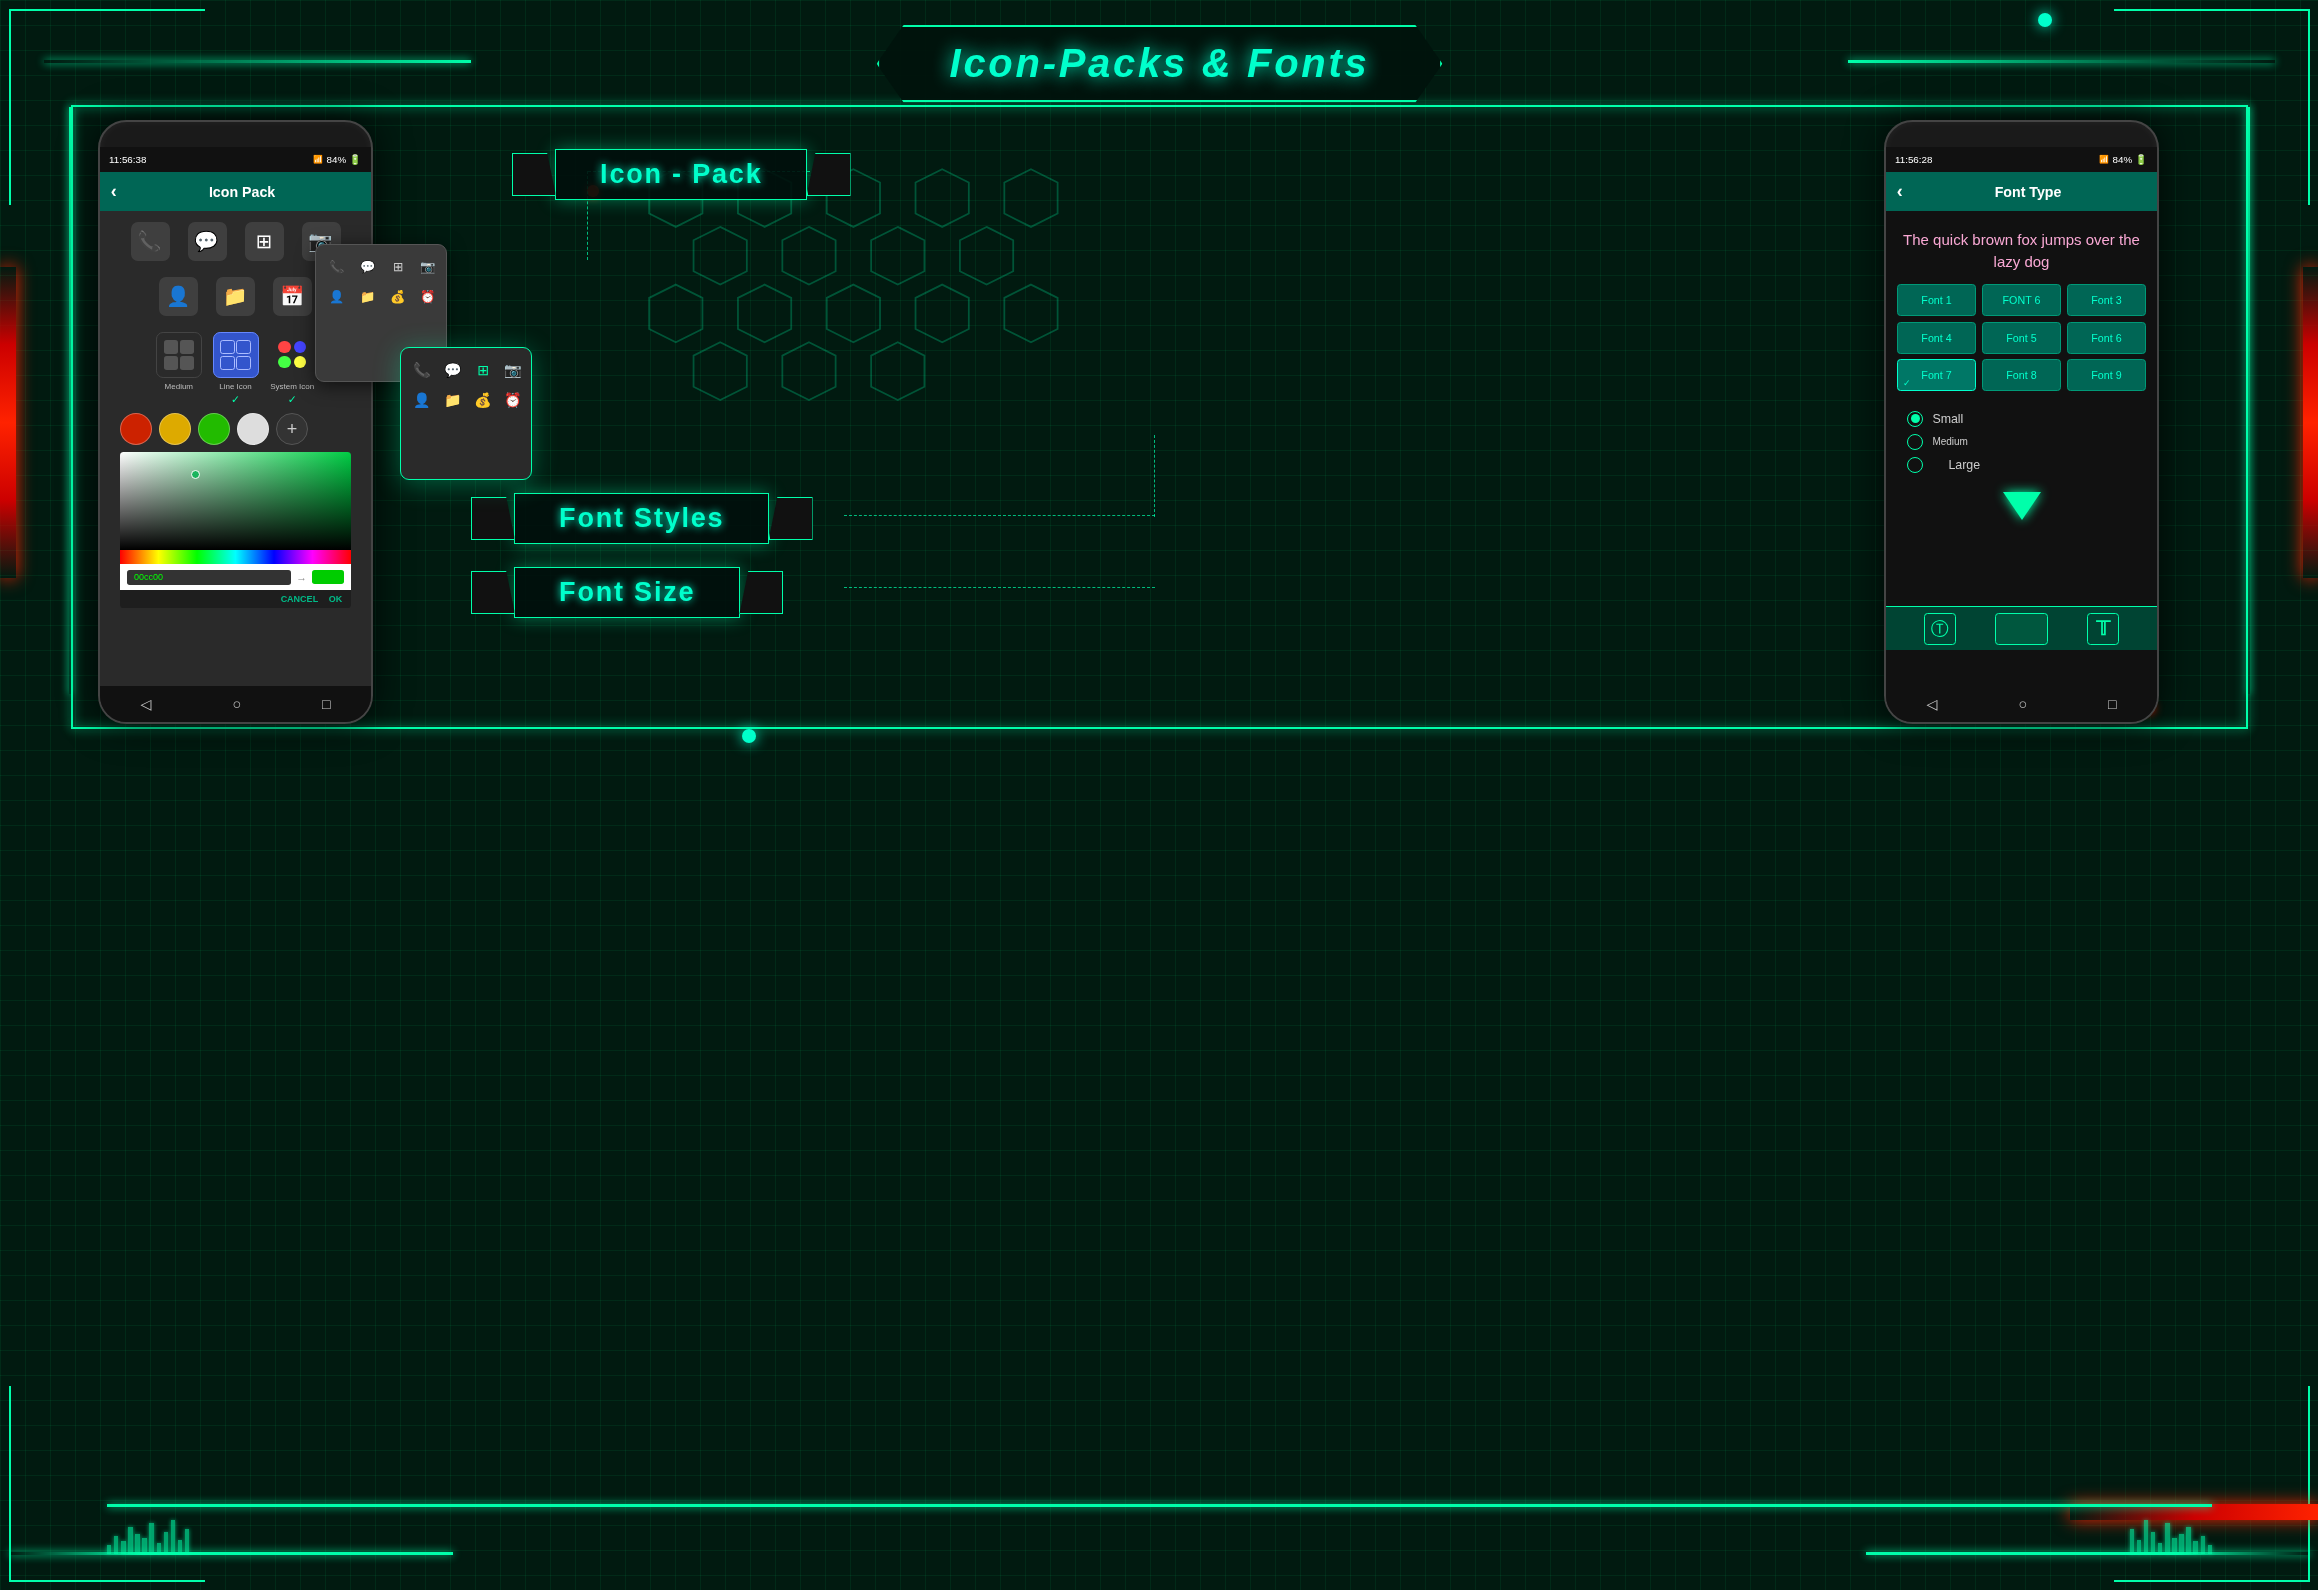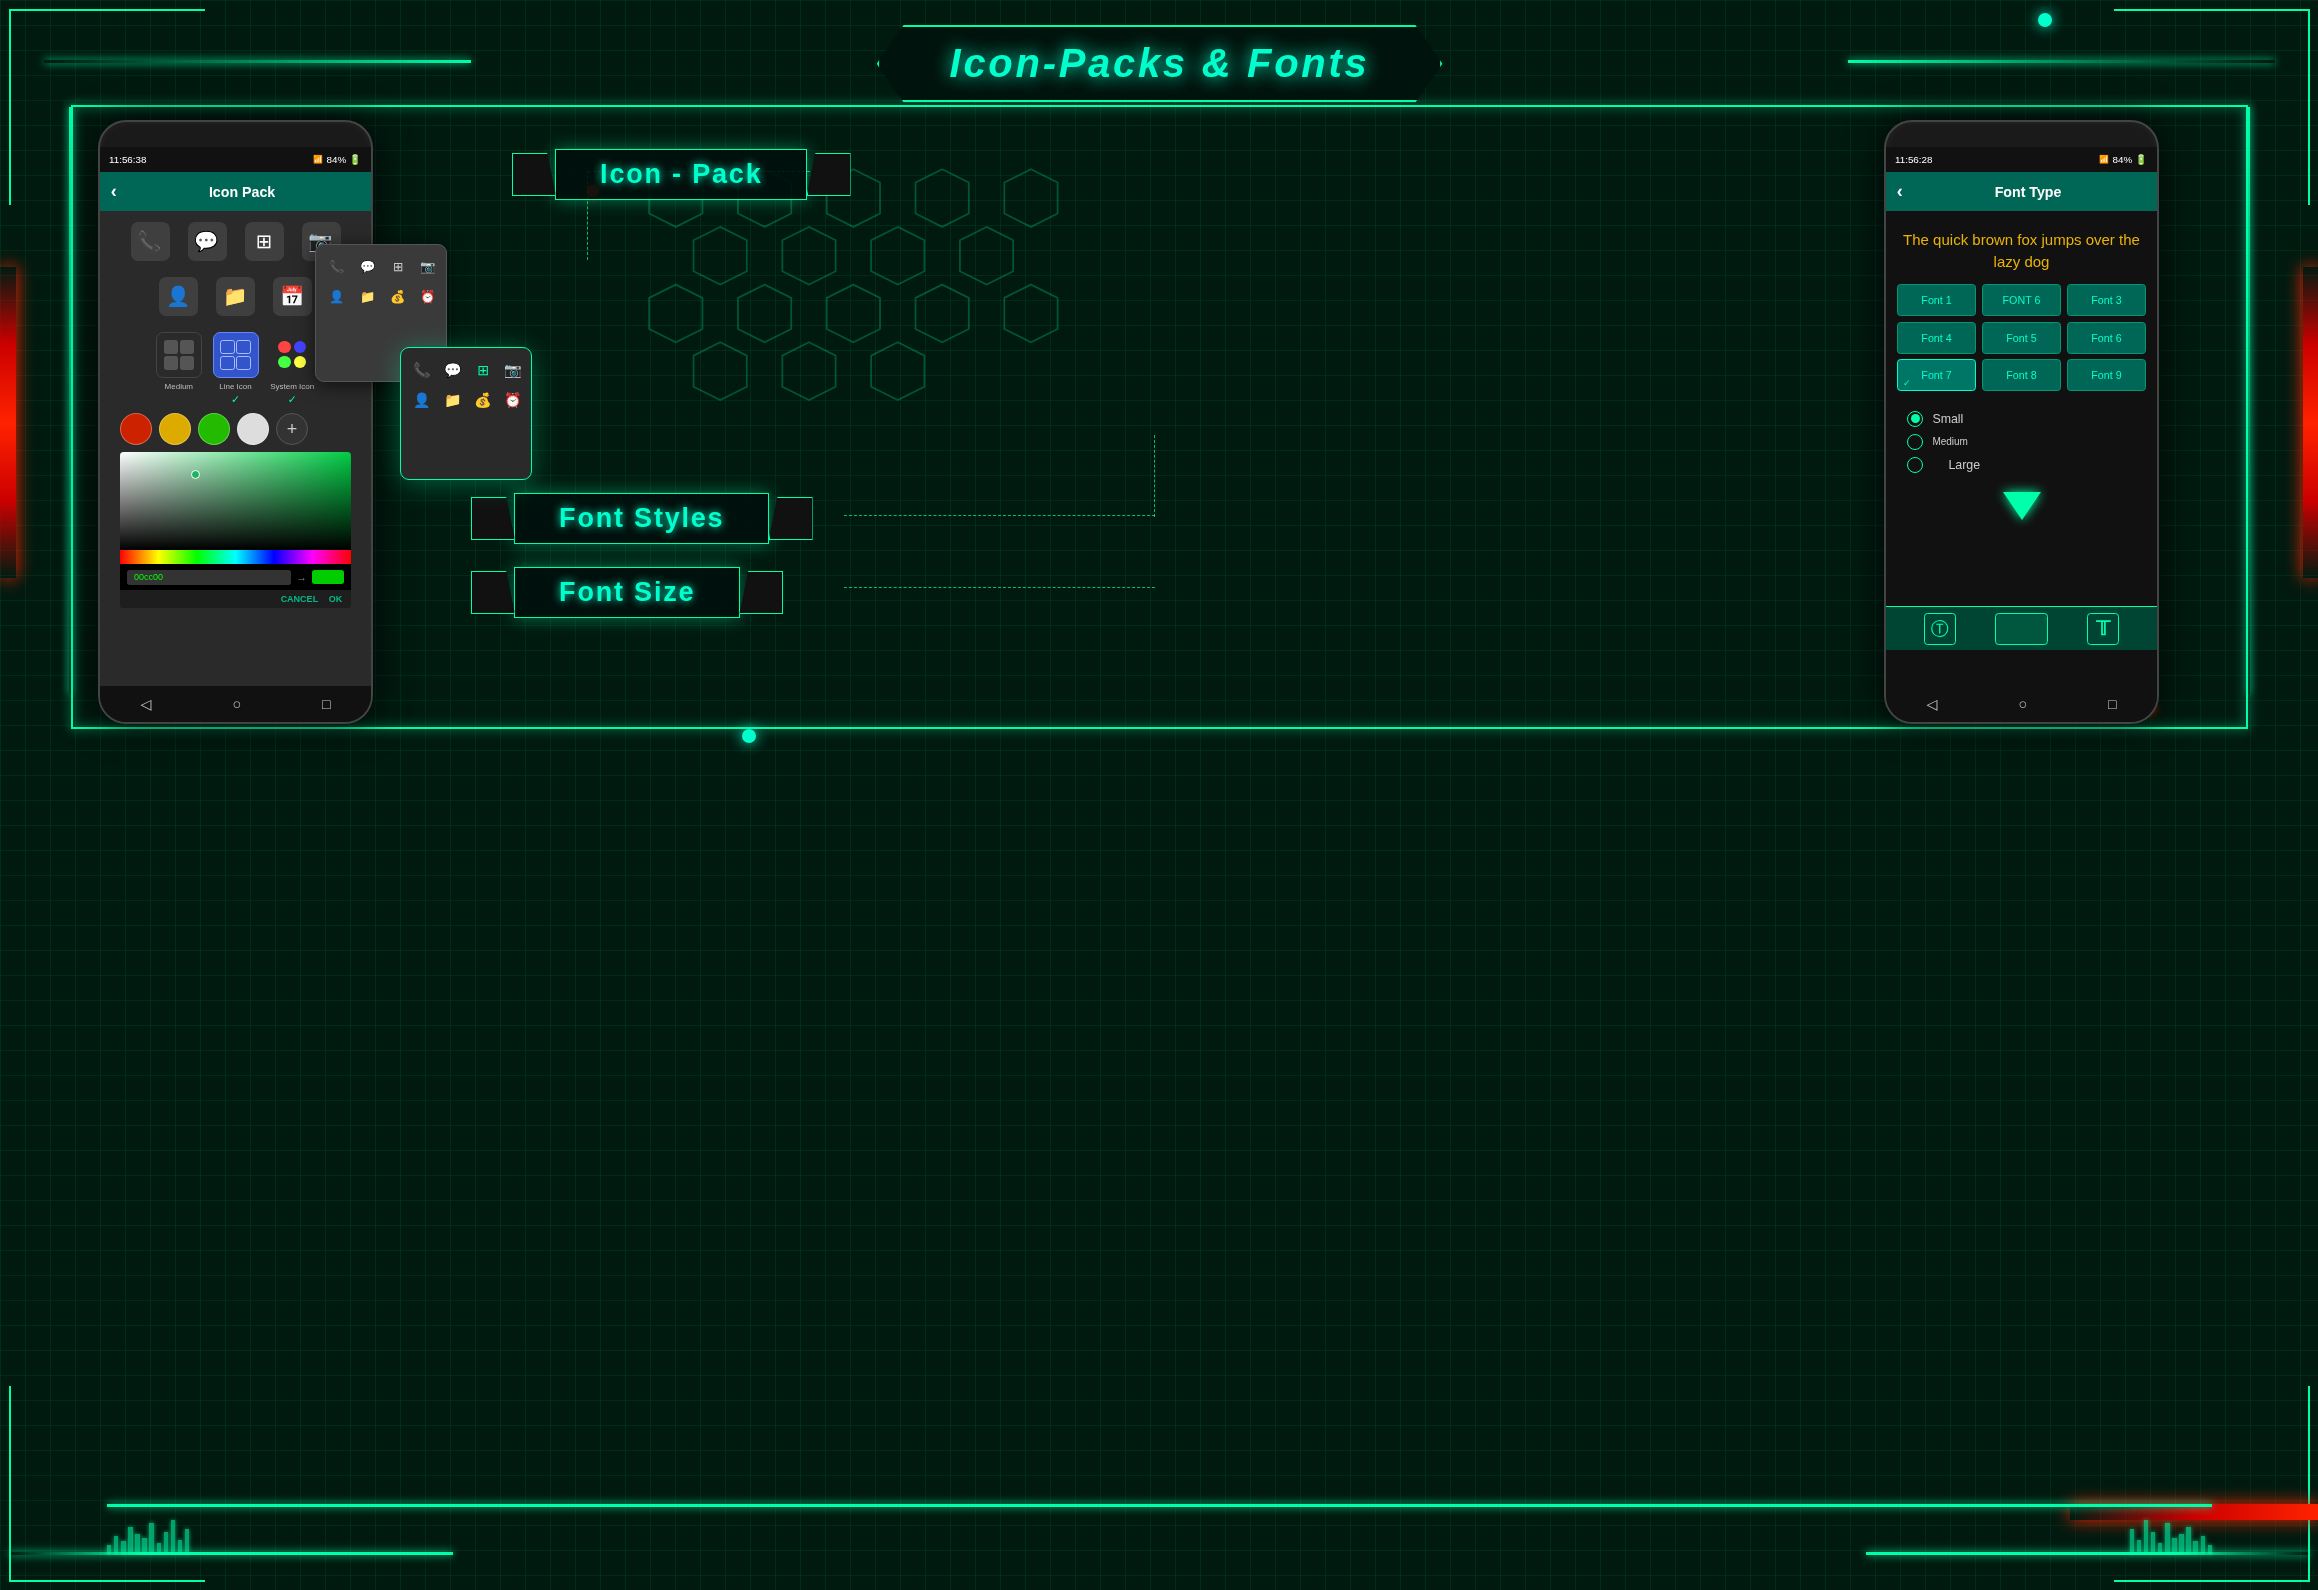--- a/index.html
+++ b/index.html
@@ -190,21 +190,21 @@
       margin: 7.1px 9px;
       border-radius: 3.6px;
       overflow: hidden;
     }
     .color-picker-rainbow {
       width: 100%;
       height: 14.2px;
       background: linear-gradient(to right, #ff0000, #ffff00, #00ff00, #00ffff, #0000ff, #ff00ff, #ff0000);
     }
     .color-picker-bottom {
-      background: #000000;
+      background: #ffffff;
       padding: 5.3px 7.1px;
       display: flex;
       align-items: center;
       gap: 5.3px;
     }
     .color-hex-box {
       background: #333;
       color: #0f0;
       padding: 2.7px 7.1px;
       font-size: 9px;
@@ -657,21 +657,21 @@
       </div>
     </div>
 
     <div class="phone-toolbar">
       <span class="toolbar-back">‹</span>
       <span class="toolbar-title">Font Type</span>
     </div>
 
     <div style="background:#111; flex:1; padding:10.7px; overflow:hidden;">
 
-      <div style="font-size:15px; color:#eab308; text-align:center; margin:7.1px 0 10.7px; line-height:1.5;">The quick brown fox jumps over the lazy dog</div>
+      <div style="font-size:15px; color:#f9a8d4; text-align:center; margin:7.1px 0 10.7px; line-height:1.5;">The quick brown fox jumps over the lazy dog</div>
 
       <div style="display:grid; grid-template-columns:repeat(3,1fr); gap:5.3px; margin-bottom:7.1px;">
 
         <div style="background:#006655;border:0.9px solid #009977;border-radius:3.6px;color:#00ffcc;font-size:10.7px;text-align:center;padding:9px 3.6px;">
           <span>Font 1</span>
         </div>
 
         <div style="background:#006655;border:0.9px solid #009977;border-radius:3.6px;color:#00ffcc;font-size:10.7px;text-align:center;padding:9px 3.6px;">
           <span>FONT 6</span>
         </div>

